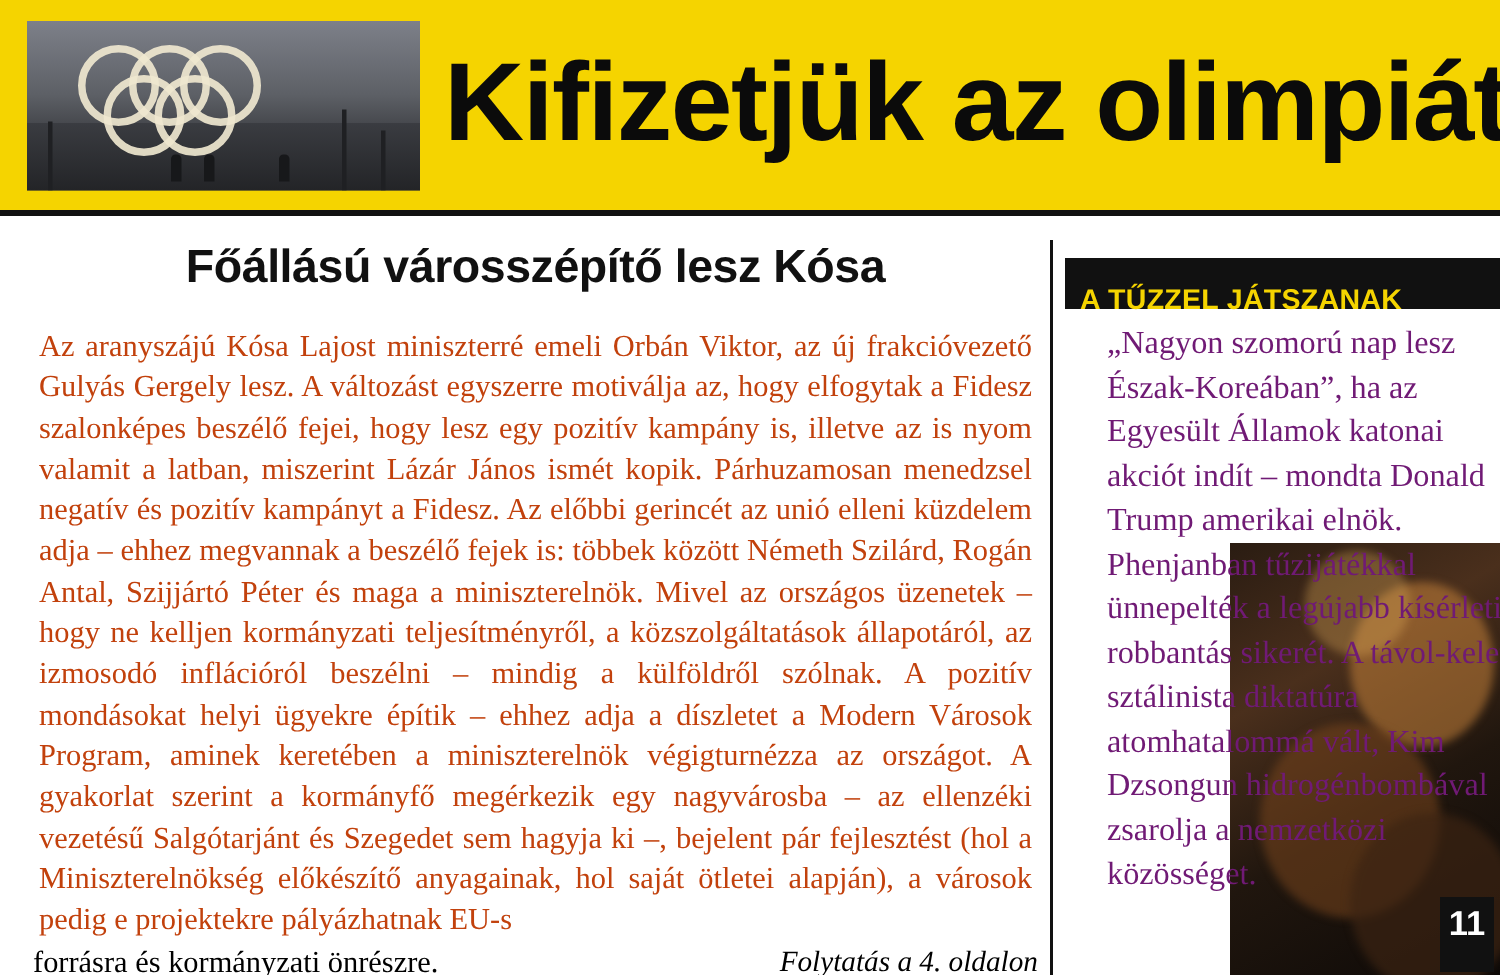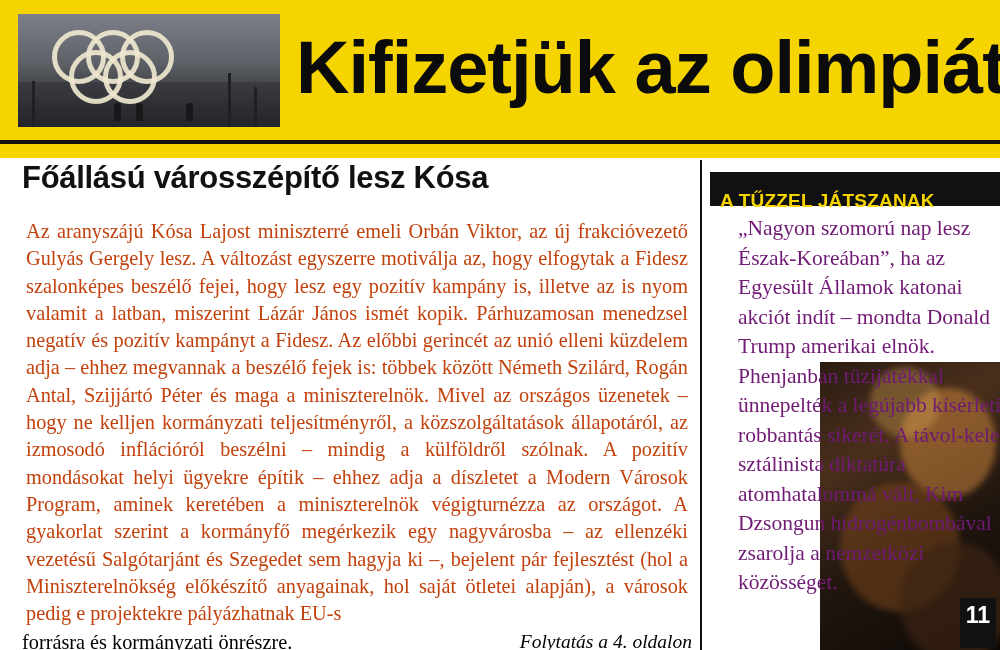--- a/index.html
+++ b/index.html
@@ -19,21 +19,21 @@
     height: 650px;
     background: #ffffff;
   }
 
   
   .masthead {
     position: absolute;
     left: 0;
     top: 0;
     width: 1000px;
-    height: 158px;
+    height: 140px;
     background: #f5d400;
     overflow: hidden;
   }
   .masthead-photo {
     position: absolute;
     left: 18px;
     top: 14px;
     width: 262px;
     height: 113px;
     background:
@@ -114,20 +114,21 @@
     top: 160px;
     width: 670px;
   }
   .article-headline {
     font-family: "Liberation Sans", sans-serif;
     font-weight: bold;
     font-size: 31px;
     color: #111111;
     margin: 0 0 22px 0;
     letter-spacing: -0.3px;
+    text-align: center;
   }
   .article-body {
     font-family: "Liberation Serif", serif;
     font-size: 20.3px;
     line-height: 27.3px;
     color: #c2410c;
     text-align: justify;
     margin: 4px;
   }
   .continue-line {

